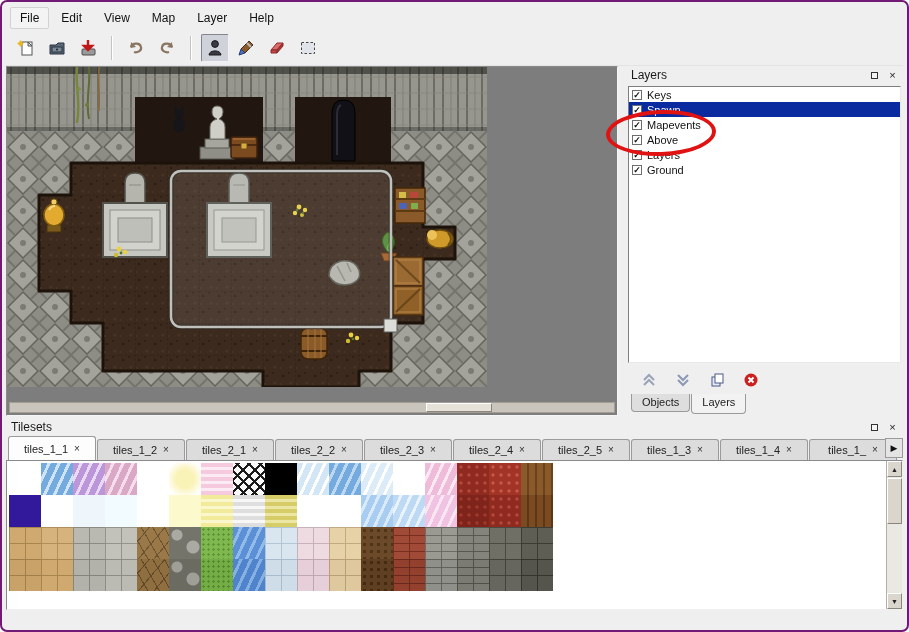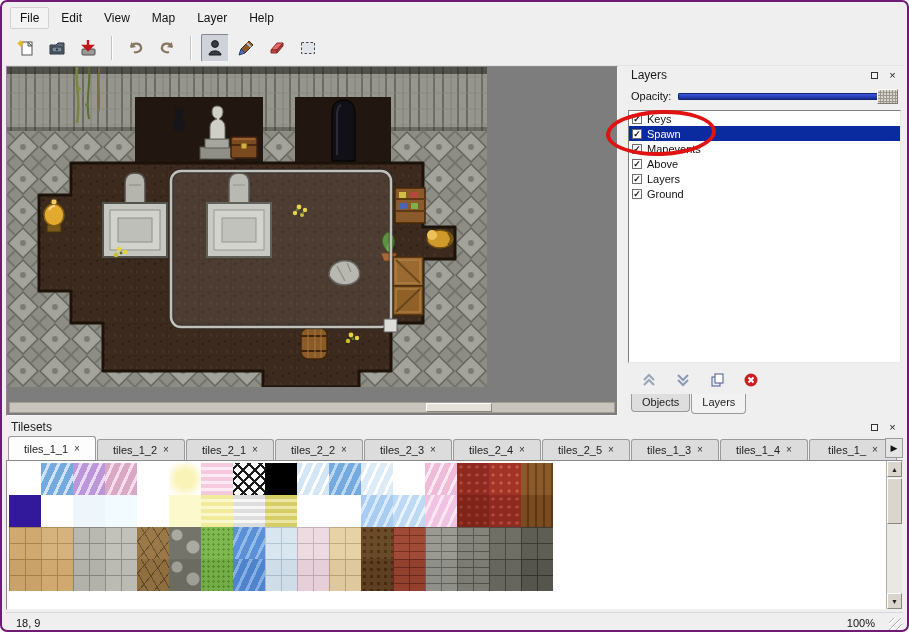--- a/index.html
+++ b/index.html
@@ -305,27 +305,20 @@
     <div class="right-dock">
       <div class="dock-title">
         <span>Layers</span>
         <span class="spacer"></span>
         <span class="dkbtn">
             <span class="sq"></span>
           </span>
         <span class="dkbtn">
             <span>×</span>
           </span>
-      </div>
-      <div class="opacity-row">
-        <span>Opacity:</span>
-        <div class="slider">
-          <div class="track"></div>
-          <div class="handle"></div>
-        </div>
       </div>
       <div class="layer-list">
           <div class="layer-row">
             <span class="cb">✓</span>
             <span>Keys</span>
           </div>
           <div class="layer-row selected">
             <span class="cb">✓</span>
             <span>Spawn</span>
           </div>
@@ -509,20 +502,15 @@
             <span>▲</span>
           </div>
         <div class="vthumb"></div>
         <div class="vbtn down">
             <span>▼</span>
           </div>
       </div>
     </div>
   </div>
 
-  <div class="statusbar">
-    <span class="sb-left">18, 9</span>
-    <span class="sb-right">100%</span>
-    <span class="grip"></span>
-  </div>
 
   <div class="annotation"></div>
 </div>
 
 </body></html>

